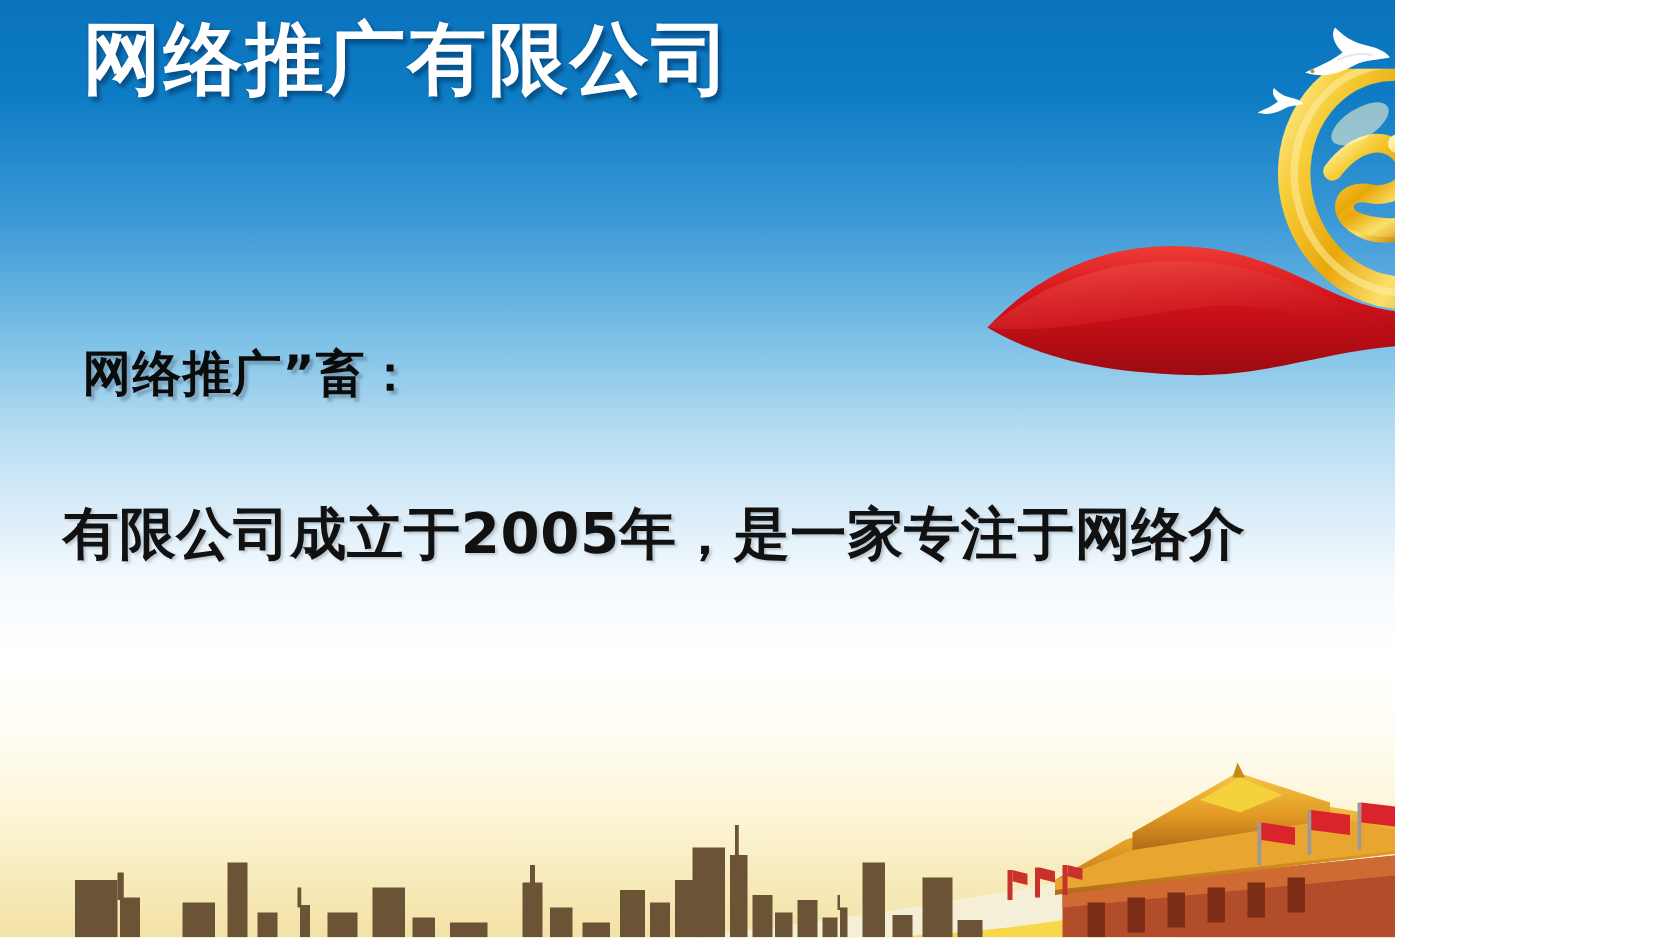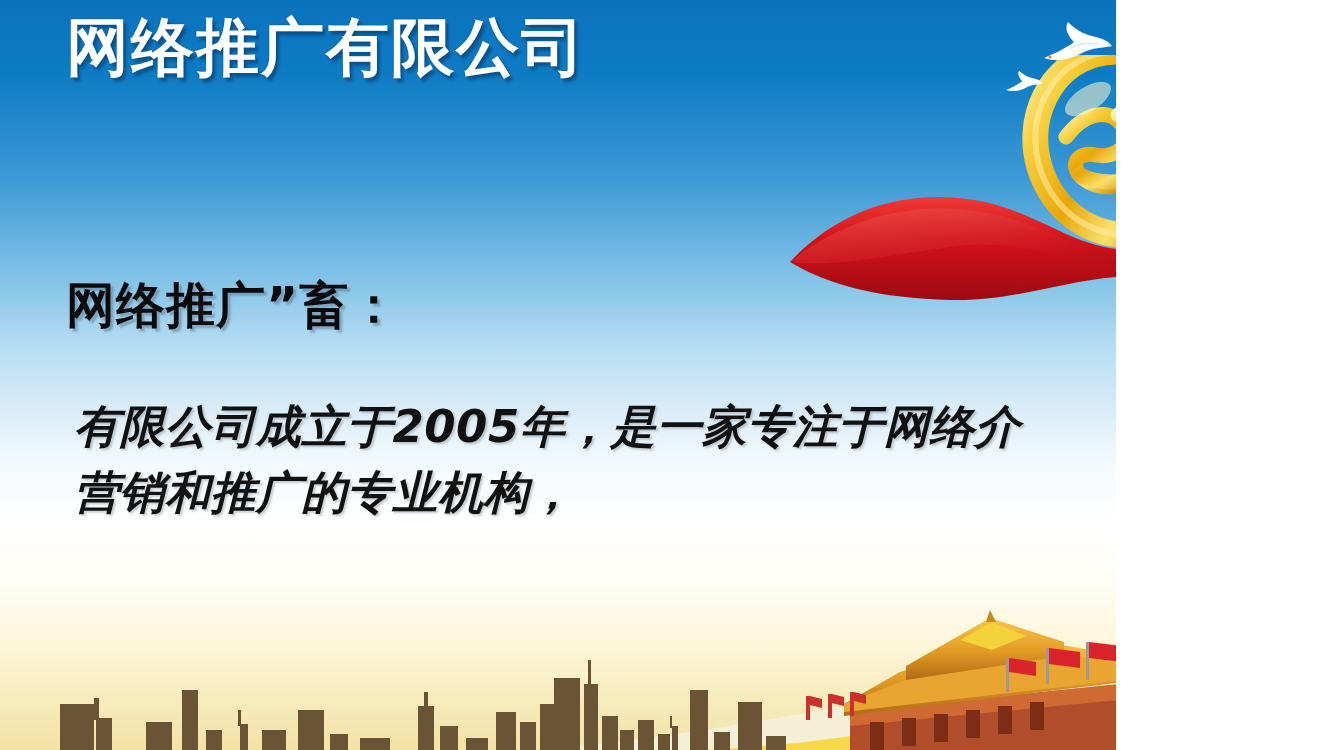--- a/index.html
+++ b/index.html
@@ -31,26 +31,26 @@
   
   .title{
     position:absolute;left:66px;top:12px;
     font-size:63px;line-height:1.15;font-weight:700;color:#ffffff;
     letter-spacing:2px;
     text-shadow:3px 4px 3px rgba(0,40,80,.45), 0 0 2px rgba(0,30,60,.35);
     white-space:nowrap;
   }
   .subhead{
     position:absolute;left:66px;top:279px;
-    font-size:49px;line-height:1.1;font-weight:700;color:#0b0b0b;
+    font-size:39px;line-height:1.1;font-weight:700;color:#0b0b0b;
     letter-spacing:1px;white-space:nowrap;
     text-shadow:3px 3px 2px rgba(70,90,110,.38);
   }
   .body-block{
-    position:absolute;left:74px;top:398px;width:1260px;font-style:italic;
+    position:absolute;left:50px;top:398px;width:1260px;
   }
   .body-line{
     font-size:45px;line-height:1.28;font-weight:700;color:#111111;
     letter-spacing:0.5px;white-space:nowrap;
     text-shadow:2px 2px 2px rgba(90,100,110,.30);
     margin:0 0 8px 0;
   }
 </style>
 </head>
 <body>
@@ -267,16 +267,15 @@
       </g>
     </svg>
   </div>
 
   <div class="title">网络推广有限公司</div>
 
   <div class="subhead">网络推广”畜：</div>
 
   <div class="body-block">
     <p class="body-line">有限公司成立于2005年，是一家专注于网络介</p>
-    <p class="body-line">营销和推广的专业机构，</p>
   </div>
 
 </div>
 
 </body></html>

